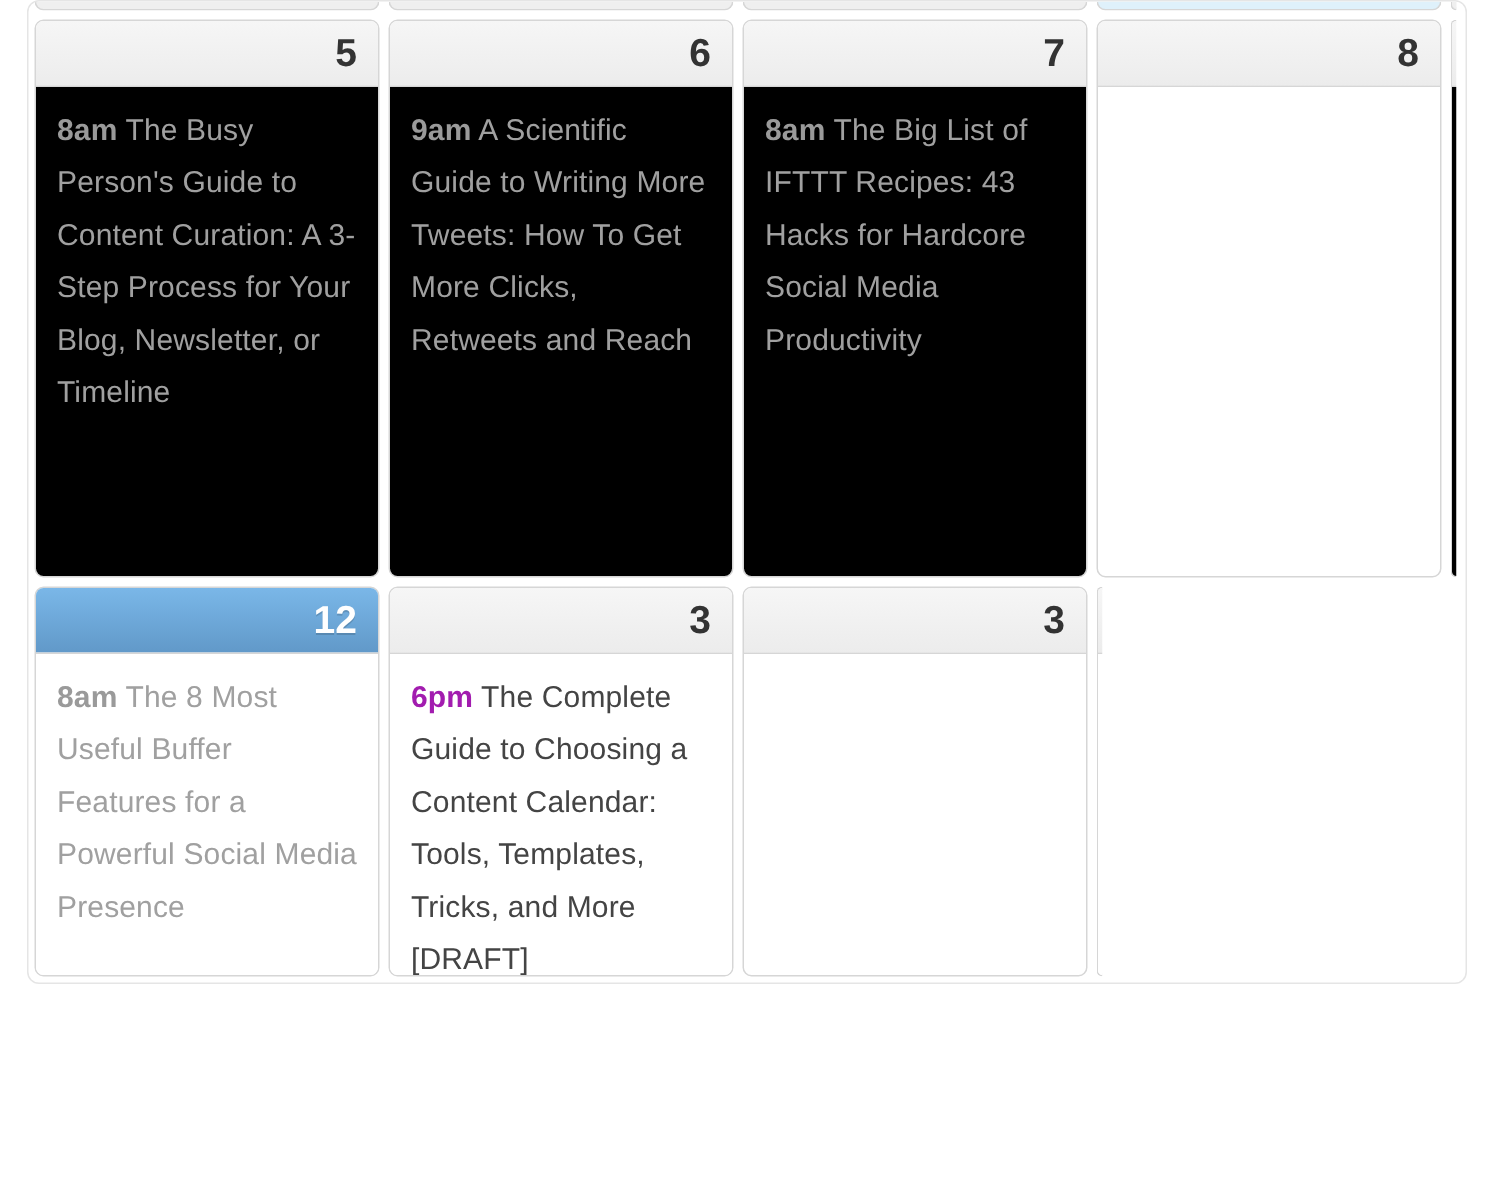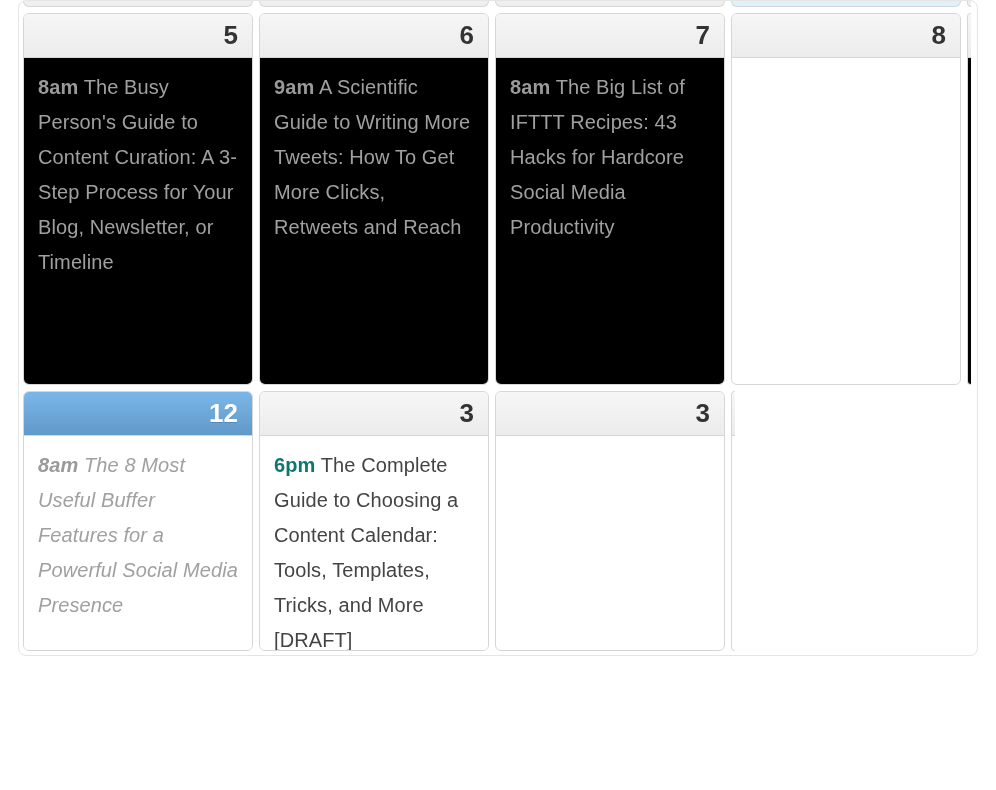--- a/index.html
+++ b/index.html
@@ -80,21 +80,21 @@
   .day-body.past .event {
     color: #a0a0a0;
   }
   .day-body.past .event .time {
     color: #9a9a9a;
   }
   .day-body .event {
     color: #444;
   }
   .day-body .event .time {
-    color: #0f766e;
+    color: #a21caf;
   }
   .row-header {
     display: flex;
     gap: 6px;
   }
   .row-header .sliver {
     height: 6px;
     width: 230px;
     flex: 0 0 230px;
     border: 1px solid #d6d6d6;
@@ -164,21 +164,21 @@
       <div class="day-cell partial-cell" style="border-right:none;border-top-right-radius:0;border-bottom-right-radius:0;">
         <div class="day-header" style="padding:6px 0;height:31px;"></div>
         <div class="day-body past" style="padding:0;"></div>
       </div>
     </div>
 
     <div class="week-row row1">
       <div class="day-cell">
         <div class="day-header today">12</div>
         <div class="day-body">
-          <div class="event" style="color:#a0a0a0;font-style:italic;">
+          <div class="event" style="color:#a0a0a0;">
             <span class="time" style="color:#9a9a9a;">8am</span>
             <span> The 8 Most Useful Buffer Features for a Powerful Social Media Presence</span>
           </div>
         </div>
       </div>
       <div class="day-cell">
         <div class="day-header">3</div>
         <div class="day-body">
           <div class="event">
             <span class="time">6pm</span>

